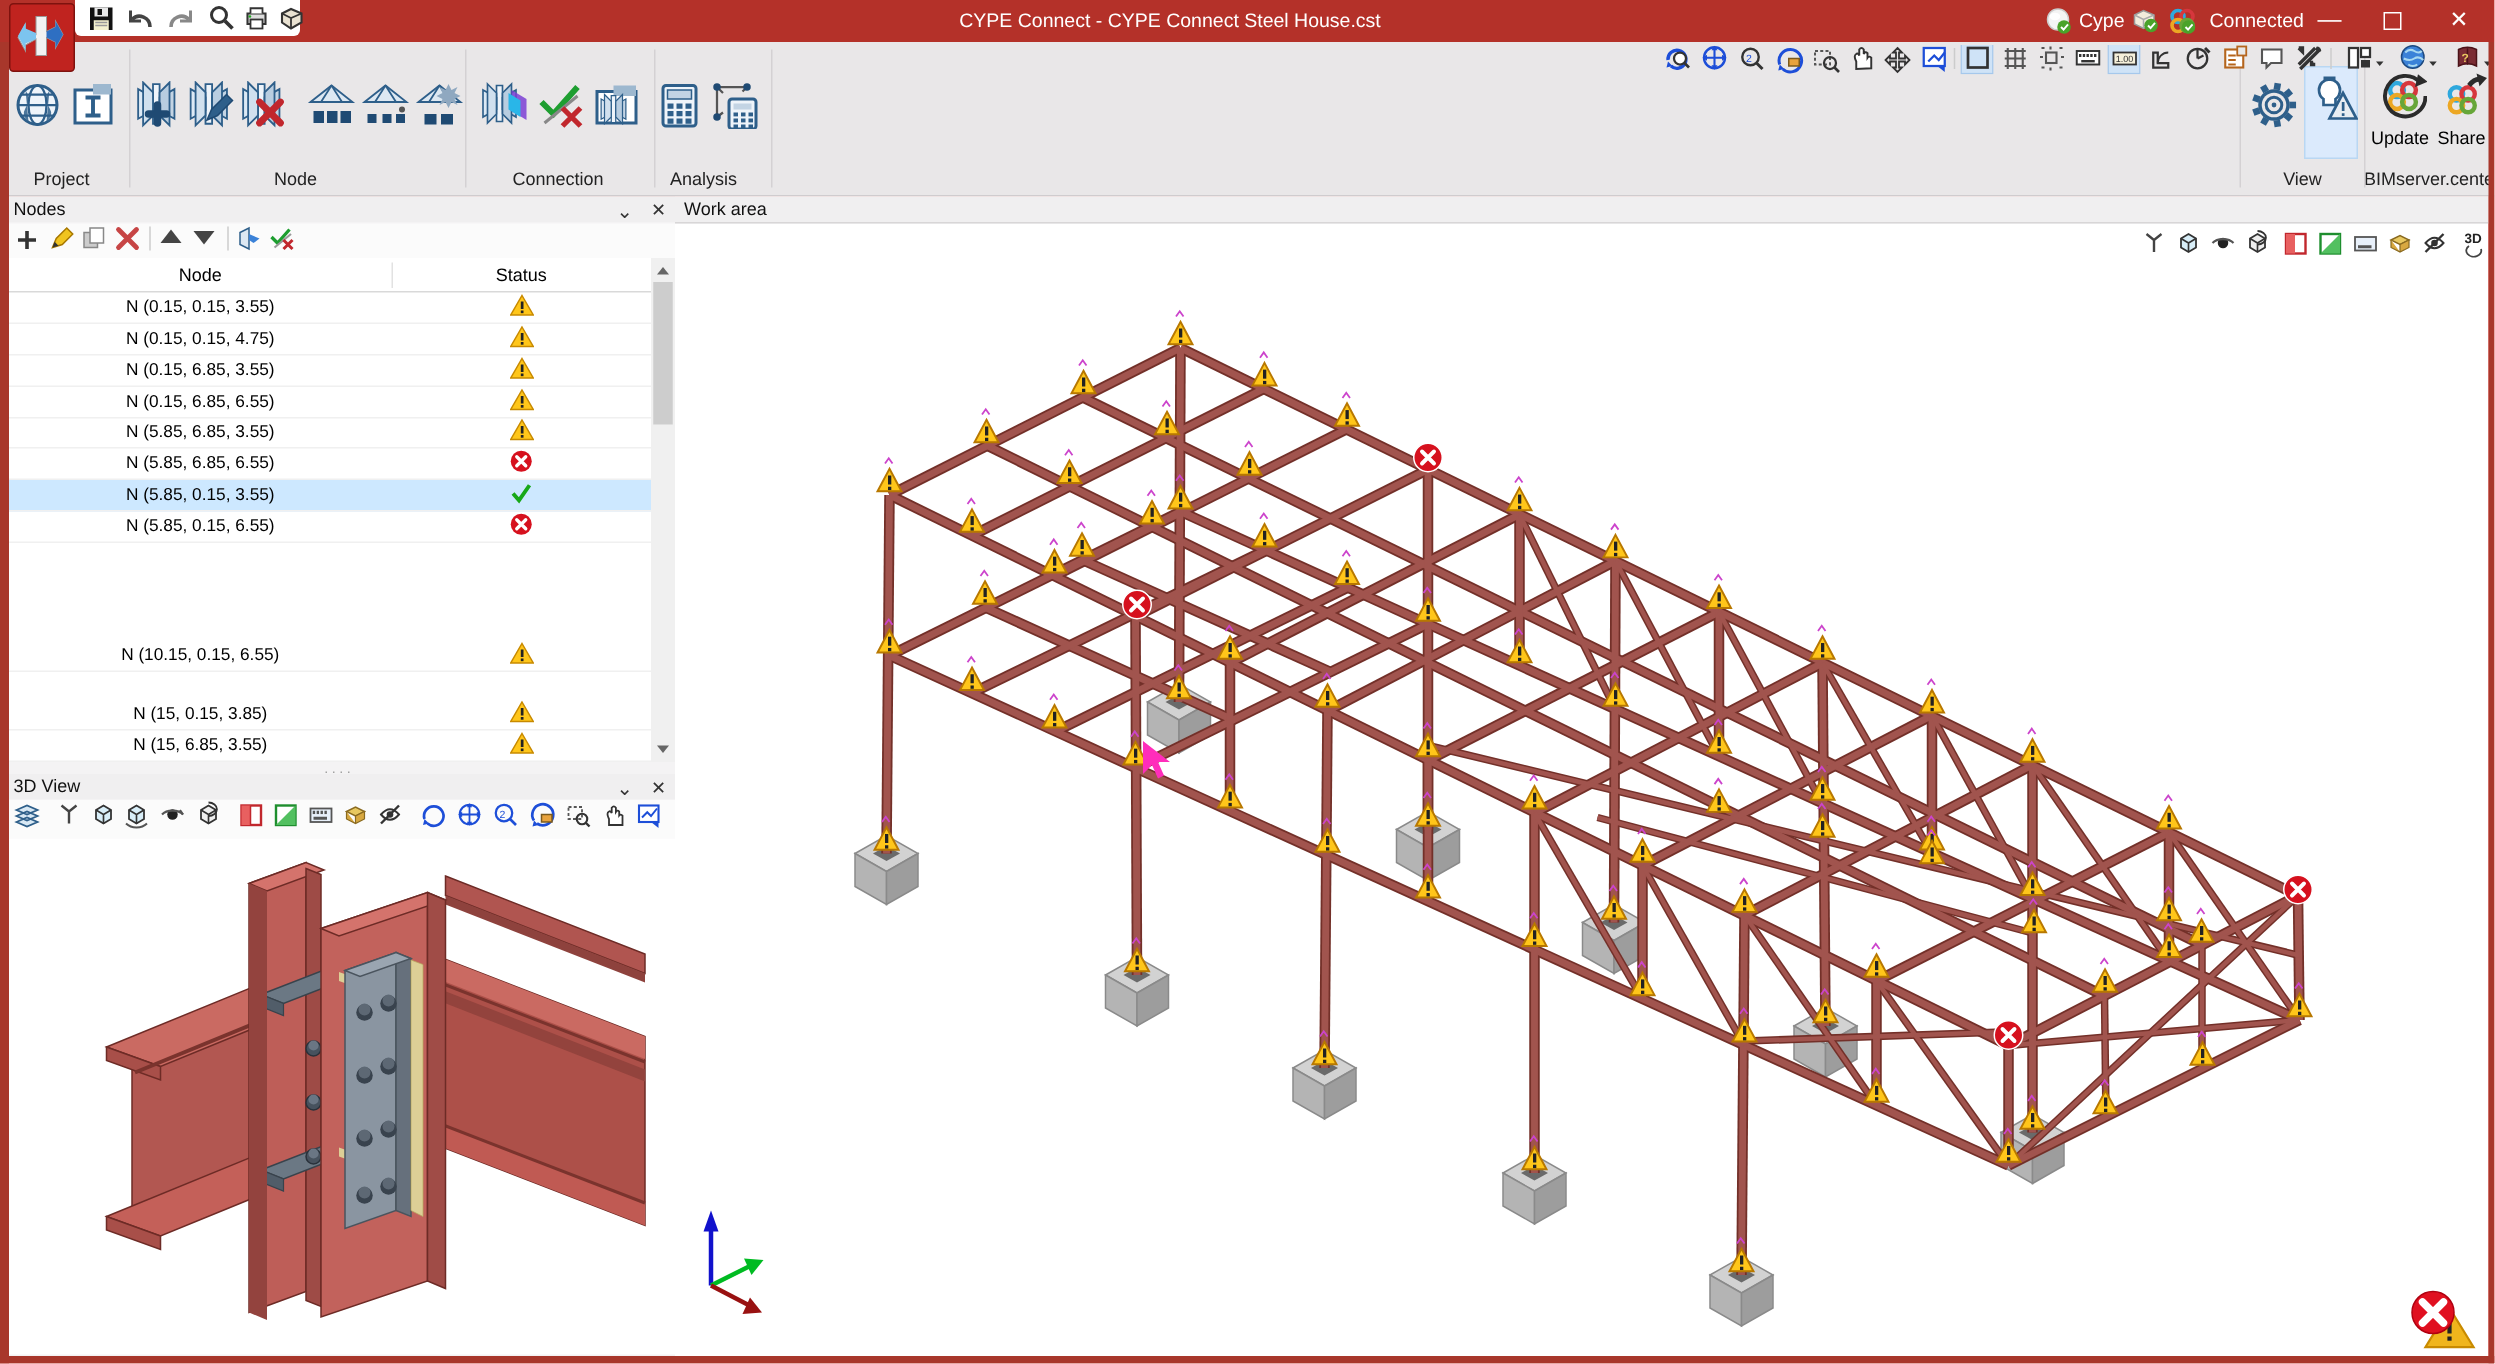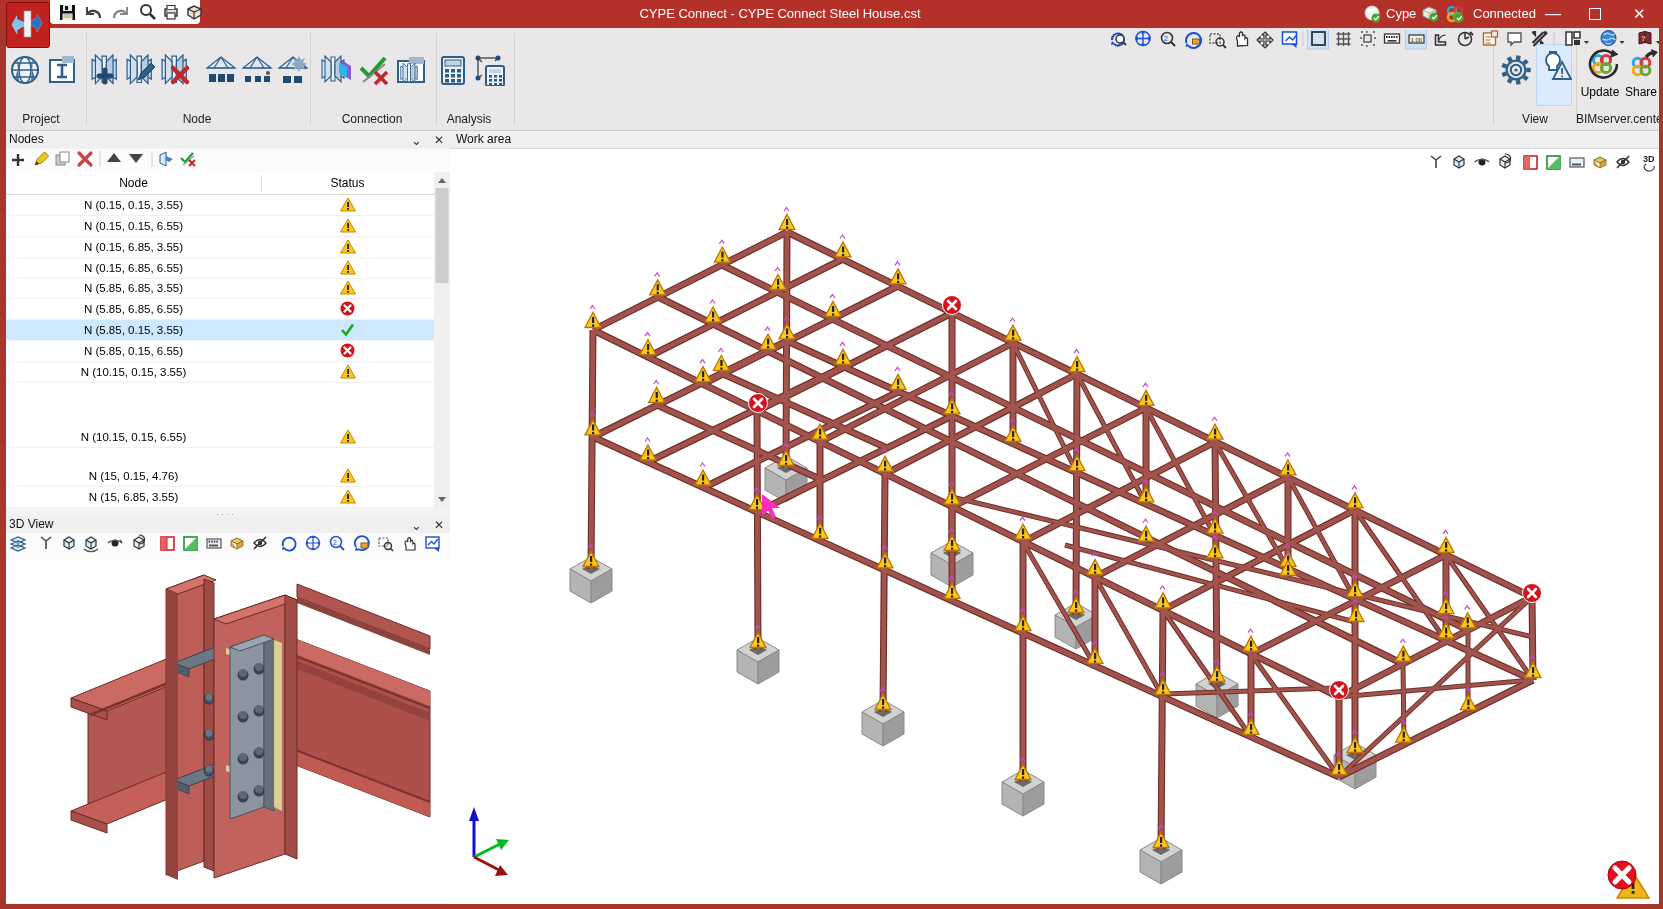--- a/index.html
+++ b/index.html
@@ -481,21 +481,21 @@
         </div>
         <div class="nrow" style="top:23px;">
           <span class="ncol">N (0.15, 0.15, 3.55)</span>
           <span class="scol"><svg width="16" height="15" viewBox="0 0 16 15" style="display:inline-block;vertical-align:-3px">
               <polygon points="8,1 15.5,14 0.5,14" fill="#ffc61a" stroke="#c88a00" stroke-width="1"></polygon>
               <rect x="7.2" y="5" width="1.8" height="5" fill="#222"></rect>
               <rect x="7.2" y="11" width="1.8" height="1.8" fill="#222"></rect>
             </svg></span>
         </div>
         <div class="nrow" style="top:43.85px;">
-          <span class="ncol">N (0.15, 0.15, 6.55)</span>
+          <span class="ncol">N (0.15, 0.15, 4.75)</span>
           <span class="scol"><svg width="16" height="15" viewBox="0 0 16 15" style="display:inline-block;vertical-align:-3px">
               <polygon points="8,1 15.5,14 0.5,14" fill="#ffc61a" stroke="#c88a00" stroke-width="1"></polygon>
               <rect x="7.2" y="5" width="1.8" height="5" fill="#222"></rect>
               <rect x="7.2" y="11" width="1.8" height="1.8" fill="#222"></rect>
             </svg></span>
         </div>
         <div class="nrow" style="top:64.7px;">
           <span class="ncol">N (0.15, 6.85, 3.55)</span>
           <span class="scol"><svg width="16" height="15" viewBox="0 0 16 15" style="display:inline-block;vertical-align:-3px">
               <polygon points="8,1 15.5,14 0.5,14" fill="#ffc61a" stroke="#c88a00" stroke-width="1"></polygon>
@@ -532,38 +532,30 @@
               <path d="M2,8 l4,4.5 L13,2.5" fill="none" stroke="#18a818" stroke-width="2.6"></path>
             </svg></span>
         </div>
         <div class="nrow" style="top:168.95px;">
           <span class="ncol">N (5.85, 0.15, 6.55)</span>
           <span class="scol"><svg width="15" height="15" viewBox="0 0 15 15" style="display:inline-block;vertical-align:-3px">
               <circle cx="7.5" cy="7.5" r="7" fill="#d6111e"></circle>
               <path d="M4.5,4.5 L10.5,10.5 M10.5,4.5 L4.5,10.5" stroke="#fff" stroke-width="2.2" stroke-linecap="round"></path>
             </svg></span>
         </div>
-        <div class="nrow" style="top:189.79999999999998px;">
-          <span class="ncol">N (10.15, 0.15, 3.55)</span>
-          <span class="scol"><svg width="16" height="15" viewBox="0 0 16 15" style="display:inline-block;vertical-align:-3px">
-              <polygon points="8,1 15.5,14 0.5,14" fill="#ffc61a" stroke="#c88a00" stroke-width="1"></polygon>
-              <rect x="7.2" y="5" width="1.8" height="5" fill="#222"></rect>
-              <rect x="7.2" y="11" width="1.8" height="1.8" fill="#222"></rect>
-            </svg></span>
-        </div>
         <div class="nrow" style="top:210.64999999999998px;margin-top:44px;">
           <span class="ncol">N (10.15, 0.15, 6.55)</span>
           <span class="scol"><svg width="16" height="15" viewBox="0 0 16 15" style="display:inline-block;vertical-align:-3px">
               <polygon points="8,1 15.5,14 0.5,14" fill="#ffc61a" stroke="#c88a00" stroke-width="1"></polygon>
               <rect x="7.2" y="5" width="1.8" height="5" fill="#222"></rect>
               <rect x="7.2" y="11" width="1.8" height="1.8" fill="#222"></rect>
             </svg></span>
         </div>
         <div class="nrow" style="top:294.05px;">
-          <span class="ncol">N (15, 0.15, 4.76)</span>
+          <span class="ncol">N (15, 0.15, 3.85)</span>
           <span class="scol"><svg width="16" height="15" viewBox="0 0 16 15" style="display:inline-block;vertical-align:-3px">
               <polygon points="8,1 15.5,14 0.5,14" fill="#ffc61a" stroke="#c88a00" stroke-width="1"></polygon>
               <rect x="7.2" y="5" width="1.8" height="5" fill="#222"></rect>
               <rect x="7.2" y="11" width="1.8" height="1.8" fill="#222"></rect>
             </svg></span>
         </div>
         <div class="nrow" style="top:315px;">
           <span class="ncol">N (15, 6.85, 3.55)</span>
           <span class="scol"><svg width="16" height="15" viewBox="0 0 16 15" style="display:inline-block;vertical-align:-3px">
               <polygon points="8,1 15.5,14 0.5,14" fill="#ffc61a" stroke="#c88a00" stroke-width="1"></polygon>

